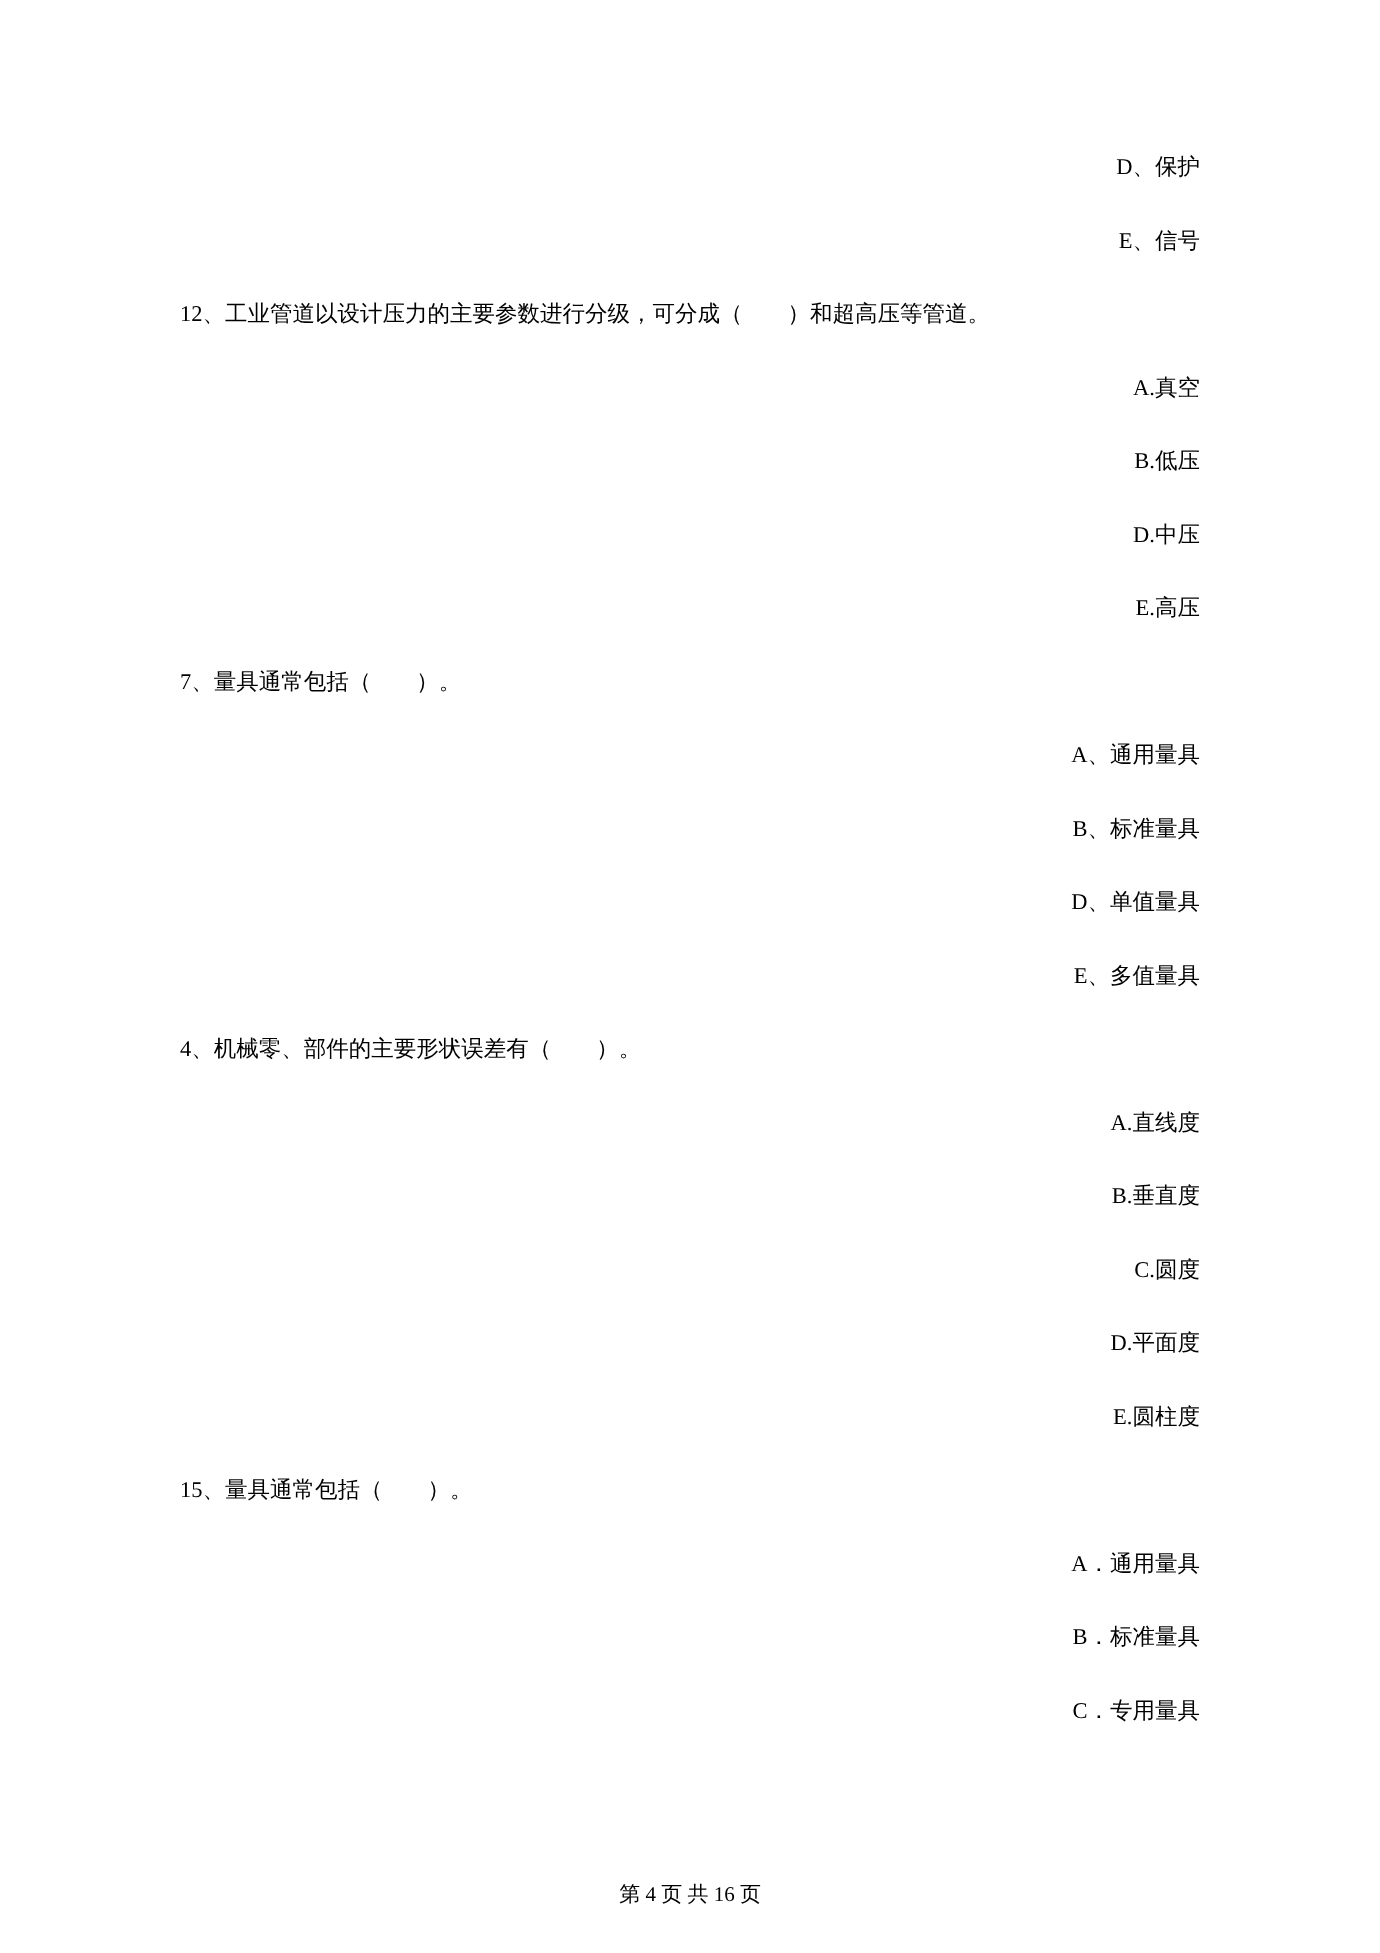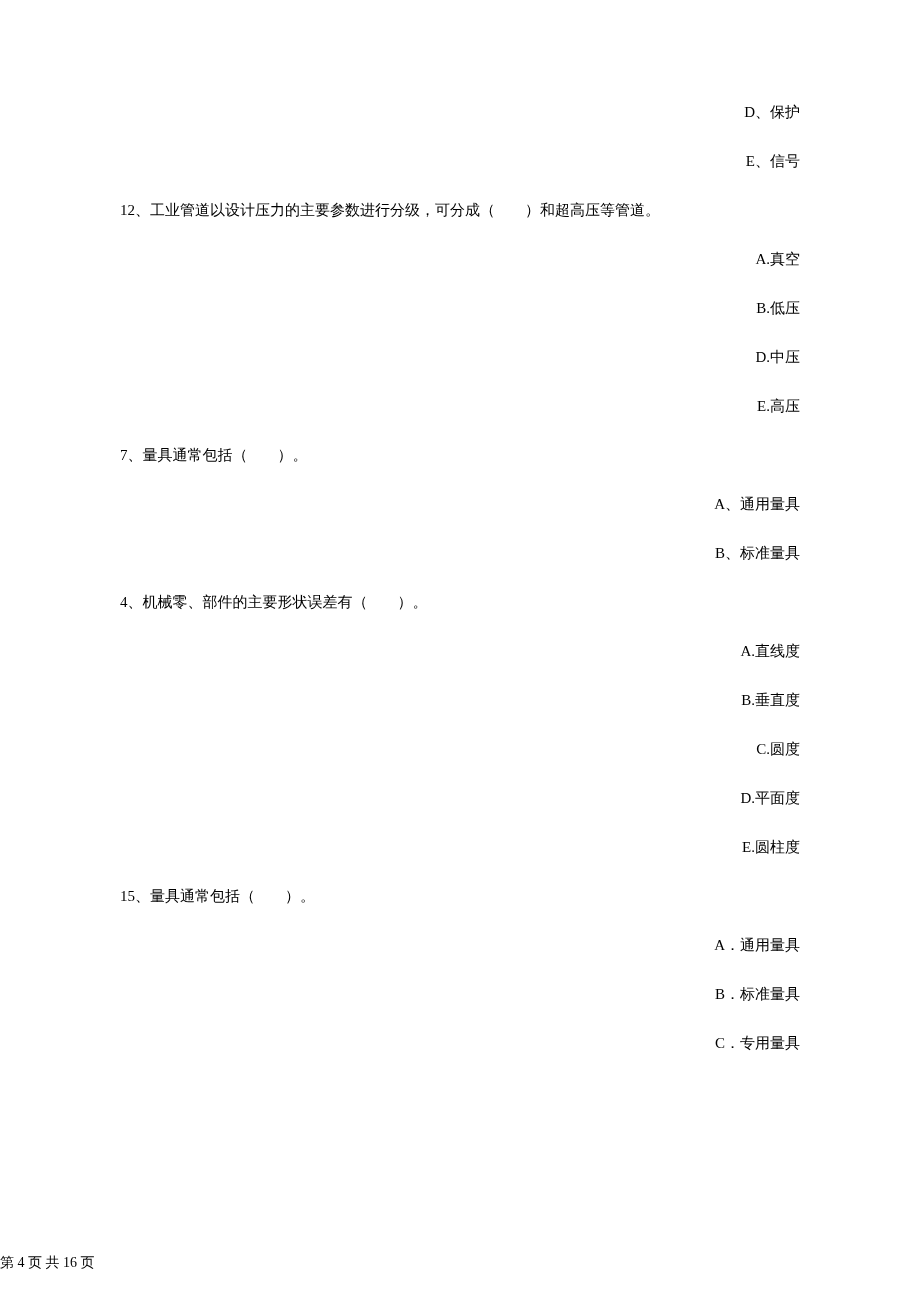--- a/index.html
+++ b/index.html
@@ -24,40 +24,43 @@
   }
   .question {
     margin-bottom: 25px;
     line-height: 1.6;
   }
   .footer {
     position: absolute;
     bottom: 30px;
     left: 0;
     width: 100%;
+    text-align: center;
     font-size: 14px;
   }
 </style>
 </head>
 <body>
 
 <div class="page">
 
   <div class="option">D、保护</div>
   <div class="option">E、信号</div>
 
   <div class="question">12、工业管道以设计压力的主要参数进行分级，可分成（　　）和超高压等管道。</div>
   <div class="option">A.真空</div>
   <div class="option">B.低压</div>
   <div class="option">D.中压</div>
   <div class="option">E.高压</div>
 
   <div class="question">7、量具通常包括（　　）。</div>
   <div class="option">A、通用量具</div>
   <div class="option">B、标准量具</div>
+  <div class="option">D、单值量具</div>
+  <div class="option">E、多值量具</div>
 
   <div class="question">4、机械零、部件的主要形状误差有（　　）。</div>
   <div class="option">A.直线度</div>
   <div class="option">B.垂直度</div>
   <div class="option">C.圆度</div>
   <div class="option">D.平面度</div>
   <div class="option">E.圆柱度</div>
 
   <div class="question">15、量具通常包括（　　）。</div>
   <div class="option">A．通用量具</div>

